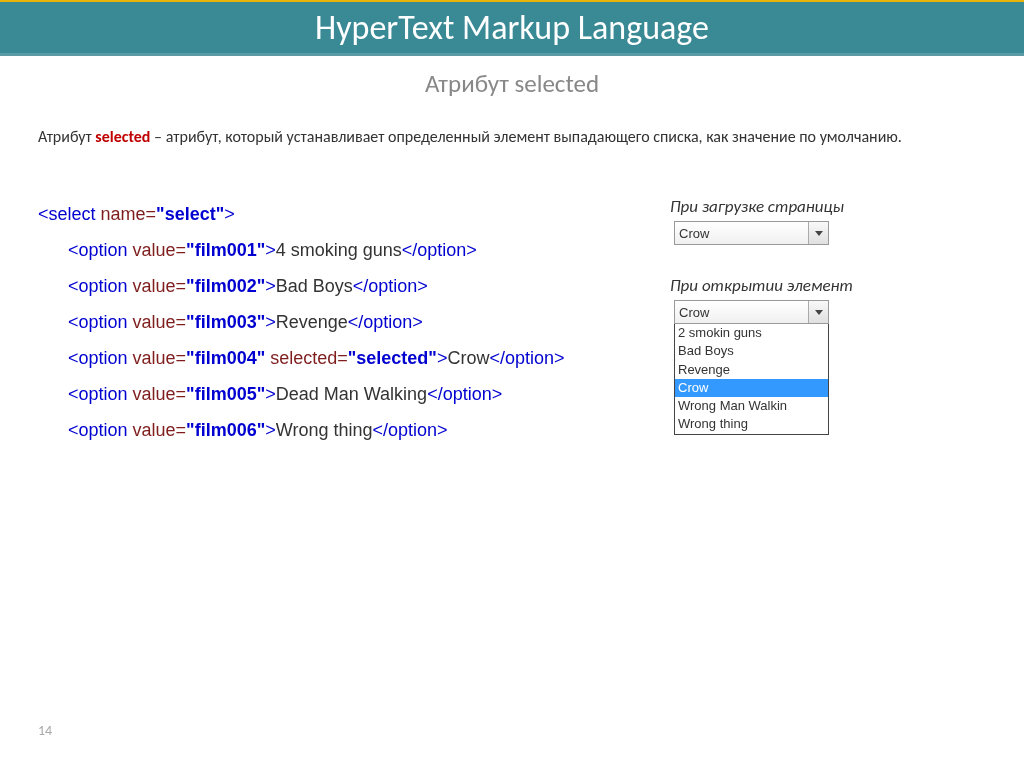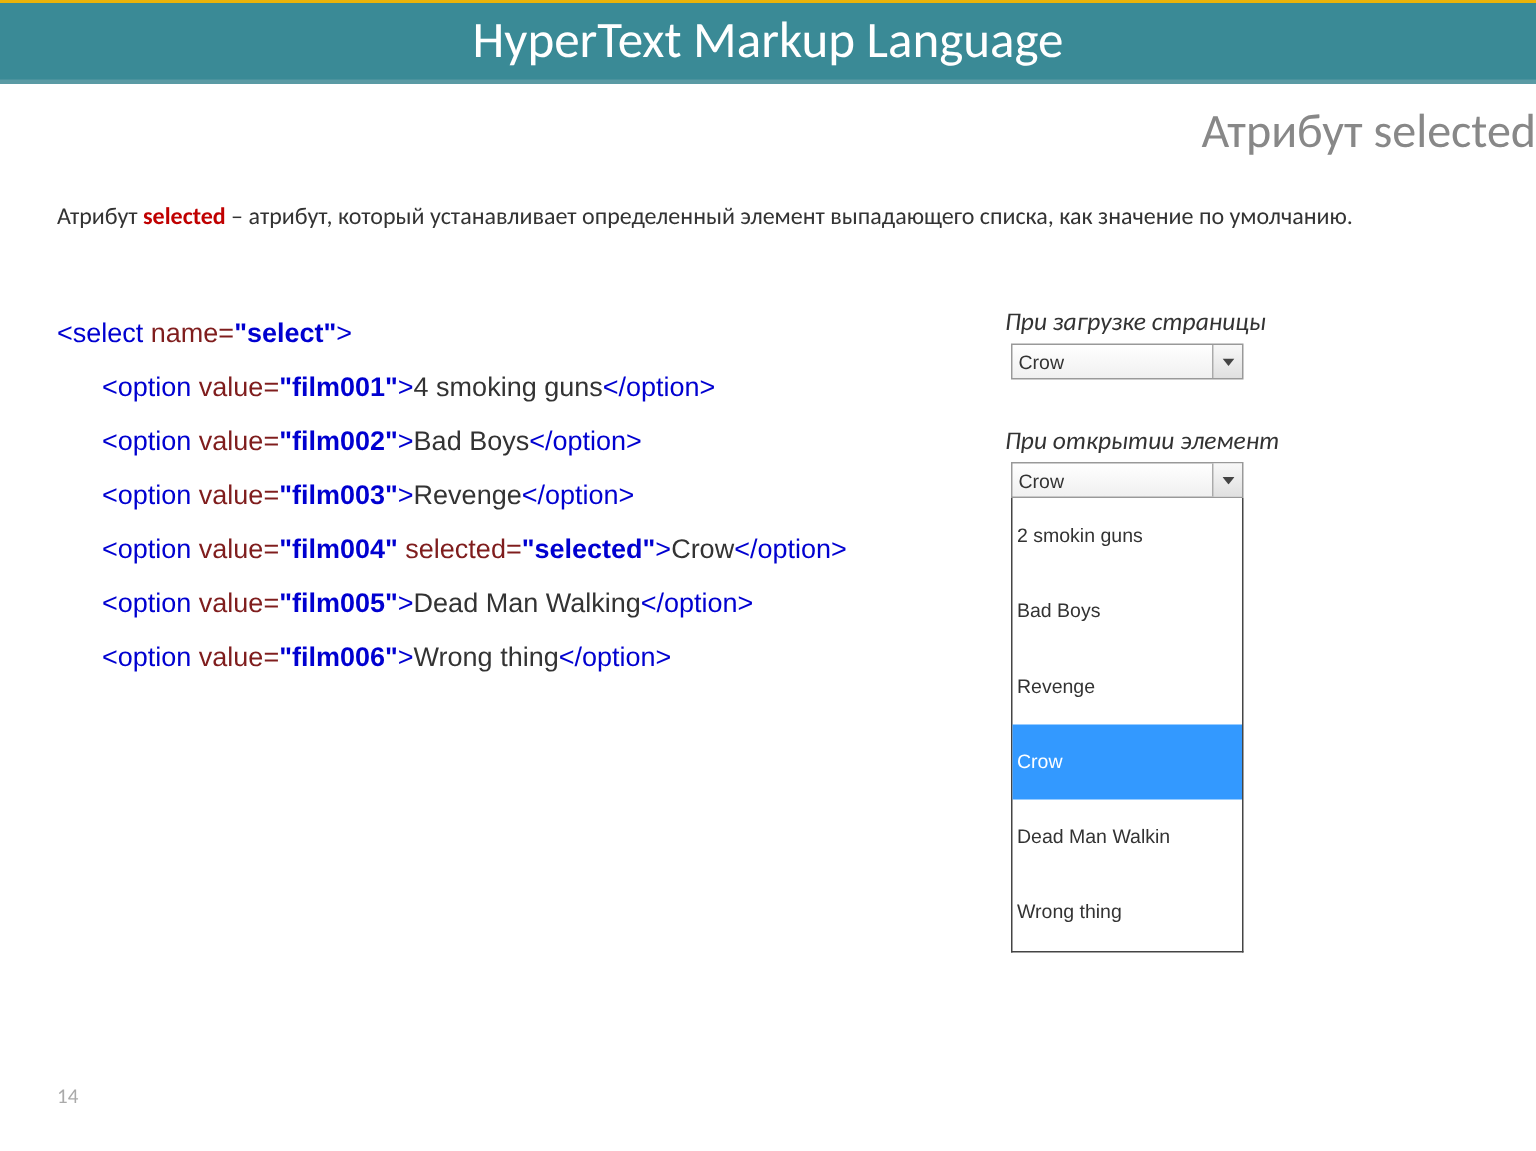--- a/index.html
+++ b/index.html
@@ -16,23 +16,23 @@
       display: flex;
       align-items: center;
       justify-content: center;
       color: #fff;
       font-size: 34px;
       font-weight: 300;
       border-top: 2px solid #eab308;
       border-bottom: 3px solid #5a9aa4;
     }
     .subtitle {
-      text-align: right;
+      text-align: center;
       color: #888;
-      font-size: 32px;
+      font-size: 25px;
       font-weight: 400;
       margin-top: 12px;
     }
     .desc {
       margin: 26px 38px 0 38px;
       color: #333;
       font-size: 16px;
       line-height: 1.45;
     }
     .desc .highlight { color: #c00000; font-weight: 600; }
@@ -86,21 +86,21 @@
     .dropdown-list {
       width: 155px;
       border: 1px solid #444;
       border-top: none;
       margin-left: 6px;
       font-size: 13px;
       font-family: Arial, sans-serif;
       background: #fff;
     }
     .dropdown-list div {
-      padding: 17px 3px;
+      padding: 1px 3px;
       line-height: 1.25;
       white-space: nowrap;
       overflow: hidden;
     }
     .dropdown-list .sel {
       background: #3399ff;
       color: #fff;
     }
     .page-num {
       position: absolute;
@@ -158,20 +158,20 @@
           <svg width="8" height="5" viewBox="0 0 8 5">
               <path d="M0 0 L8 0 L4 5 Z" fill="#444"></path>
             </svg>
         </span>
       </div>
       <div class="dropdown-list" id="dd-list">
           <div>2 smokin guns</div>
           <div>Bad Boys</div>
           <div>Revenge</div>
           <div class="sel">Crow</div>
-          <div>Dead Man Walkin</div>
+          <div>Wrong Man Walkin</div>
           <div>Wrong thing</div>
         </div>
     </div>
   </div>
 </div>
 
 <div class="page-num">14</div>
 
 </body></html>

